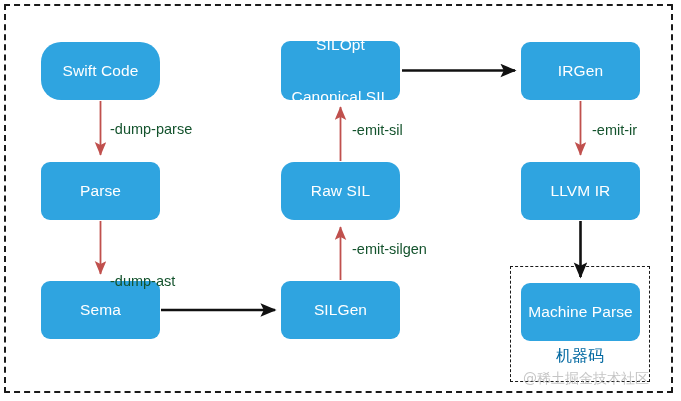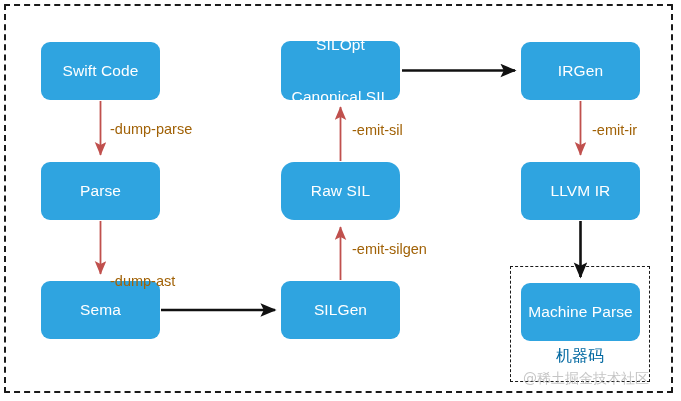--- a/index.html
+++ b/index.html
@@ -44,21 +44,21 @@
     text-align: center;
     font-size: 15.5px;
     line-height: 1.25;
     font-family: "Liberation Sans", sans-serif;
     box-sizing: border-box;
     letter-spacing: 0.1px;
   }
   .node .line { display: block; }
   .edge-label {
     position: absolute;
-    color: #a16207;
+    color: #14532d;
     font-size: 14.5px;
     font-family: "Liberation Sans", sans-serif;
     white-space: nowrap;
   }
   .group-caption {
     position: absolute;
     color: #0369a1;
     font-size: 16px;
     font-family: Liberation Sans, sans-serif;
     white-space: nowrap;
@@ -110,21 +110,21 @@
 
     <line x1="340.5" y1="161" x2="340.5" y2="107" stroke="#c0504d" stroke-width="1.8" marker-end="url(#arrowRed)"></line>
 
     <line x1="402" y1="70.5" x2="515" y2="70.5" stroke="#111111" stroke-width="2.6" marker-end="url(#arrowBlack)"></line>
 
     <line x1="580.5" y1="101" x2="580.5" y2="155" stroke="#c0504d" stroke-width="1.8" marker-end="url(#arrowRed)"></line>
 
     <line x1="580.5" y1="221" x2="580.5" y2="277" stroke="#111111" stroke-width="2.6" marker-end="url(#arrowBlack)"></line>
   </svg>
 
-  <div class="node" style="left:41px; top:42px; width:119px; height:58px;">
+  <div class="node" style="left:41px; top:42px; width:119px; height:58px;border-radius:20px;">
     <span class="line">Swift Code</span>
   </div>
 
   <div class="node" style="left:41px; top:162px; width:119px; height:58px;">
     <span class="line">Parse</span>
   </div>
 
   <div class="node" style="left:41px; top:281px; width:119px; height:58px;">
     <span class="line">Sema</span>
   </div>

